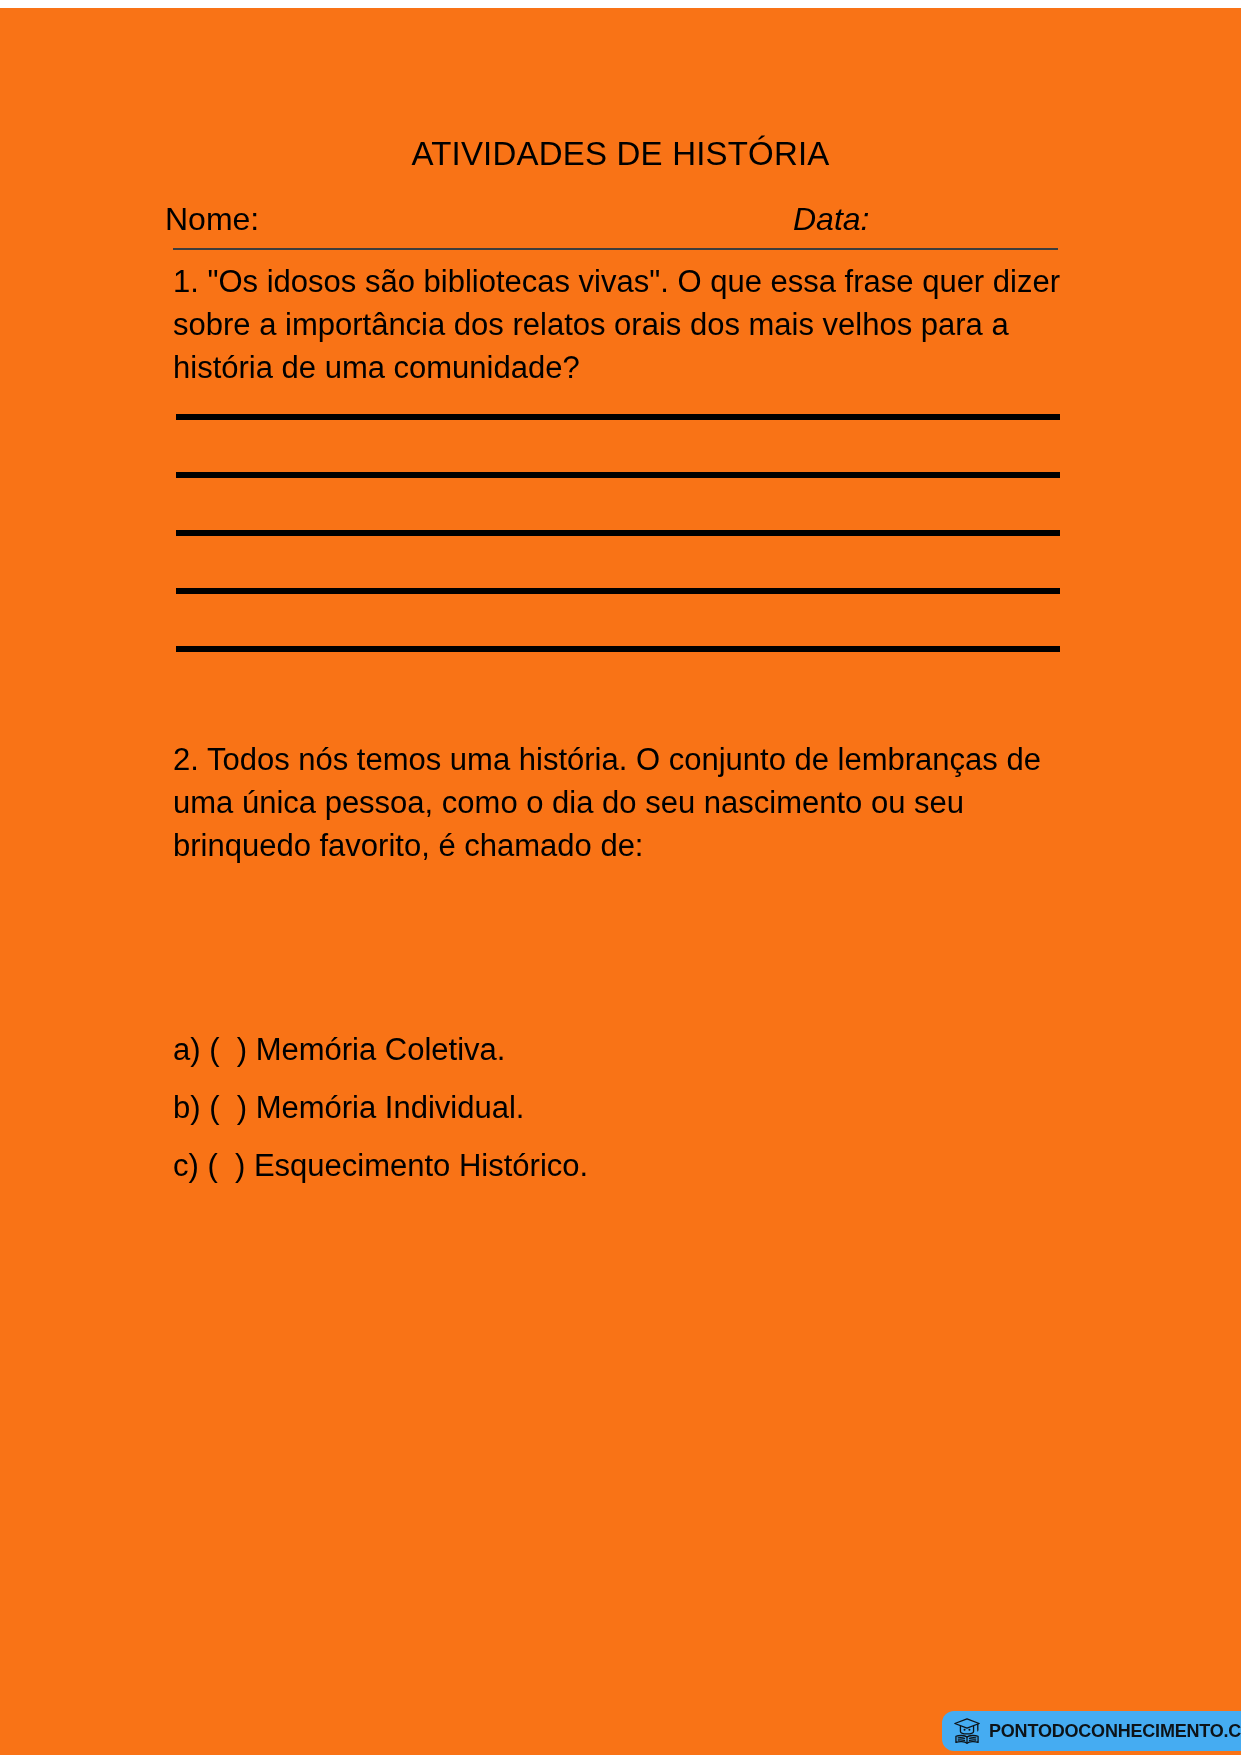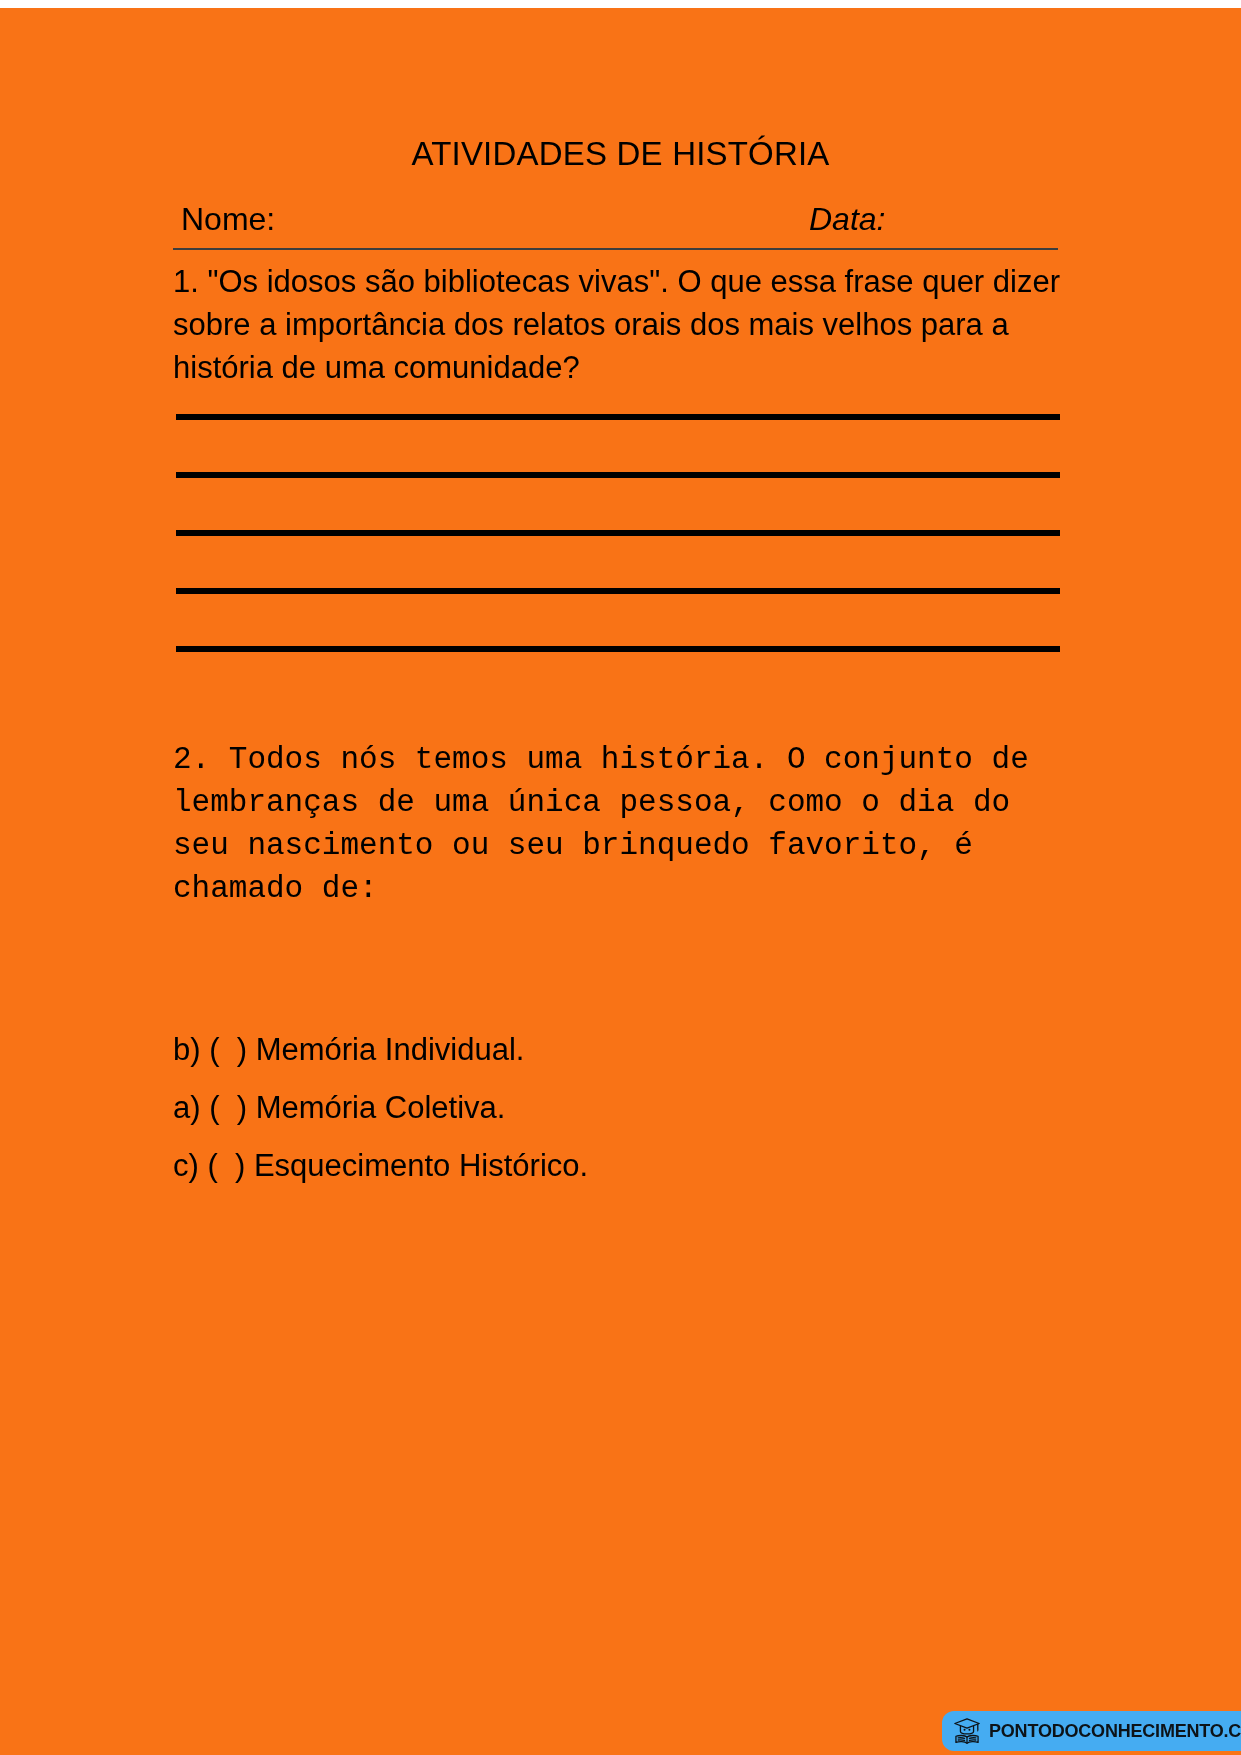--- a/index.html
+++ b/index.html
@@ -27,21 +27,21 @@
     top: 128px;
     width: 1241px;
     text-align: center;
     font-size: 33px;
     letter-spacing: 0.2px;
     line-height: 1.1;
   }
   
   .namedate-row {
     position: absolute;
-    left: 181px;
+    left: 165px;
     top: 188px;
     width: 885px;
     height: 46px;
     text-align: center;
   }
   .field-label {
     position: absolute;
     top: 0;
     font-size: 32px;
     line-height: 46px;
@@ -61,21 +61,21 @@
 
   
   .question {
     position: absolute;
     left: 173px;
     width: 895px;
     font-size: 31px;
     line-height: 43px;
   }
   #question-1 { top: 252px; }
-  #question-2 { top: 730px; font-family: Liberation Mono, monospace; }
+  #question-2 { top: 730px; }
 
   .question p {
     margin: 0;
   }
 
   
   .answer-lines {
     position: absolute;
     left: 176px;
     top: 406px;
@@ -156,22 +156,22 @@
     <div class="answer-line"></div>
     <div class="answer-line"></div>
     <div class="answer-line"></div>
   </div>
 
   <div class="question" id="question-2">
     <p>2. Todos nós temos uma história. O conjunto de lembranças de uma única pessoa, como o dia do seu nascimento ou seu brinquedo favorito, é chamado de:</p>
   </div>
 
   <div class="options">
+    <div class="option-item">a) (  ) Memória Coletiva.</div>
     <div class="option-item">b) (  ) Memória Individual.</div>
-    <div class="option-item">a) (  ) Memória Coletiva.</div>
     <div class="option-item">c) (  ) Esquecimento Histórico.</div>
   </div>
 
   <div class="footer-logo">
     <svg class="logo-icon" viewBox="0 0 32 32">
       <g fill="none" stroke="#0d1318" stroke-width="1.4" stroke-linejoin="round" stroke-linecap="round">
         <path d="M16 3 L29 8 L16 13 L3 8 Z"></path>
         <path d="M27.5 8.6 L27.5 14"></path>
         <path d="M26.6 14.4 h1.8 l-0.9 2.6 z" fill="#0d1318" stroke="none"></path>
         <path d="M9 11 v5.5 c0 1.6 3.1 2.6 7 2.6 s7 -1 7 -2.6 V11"></path>

